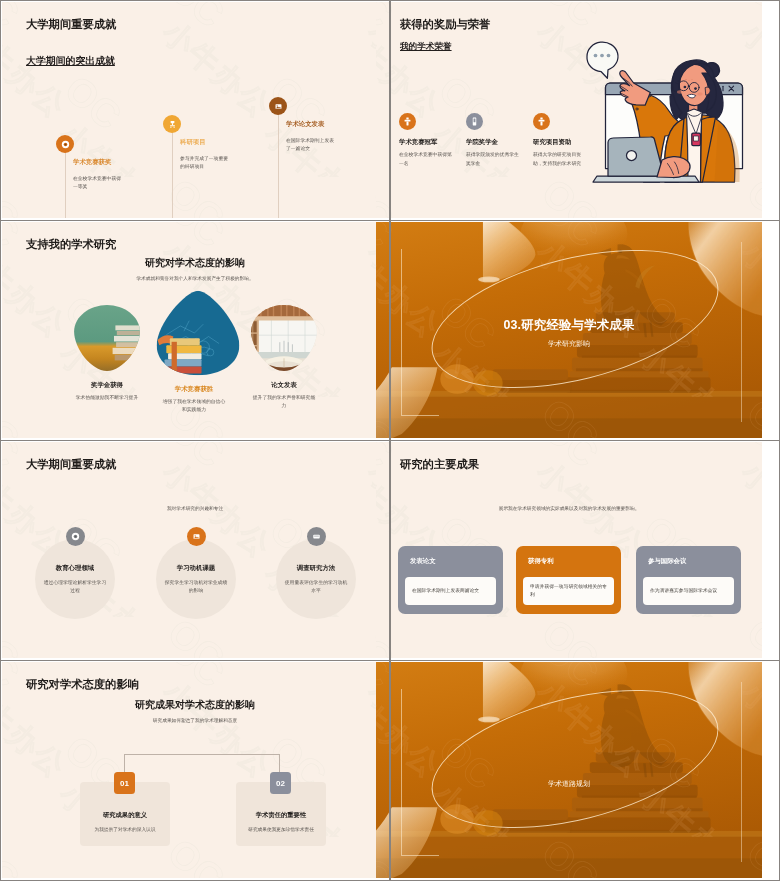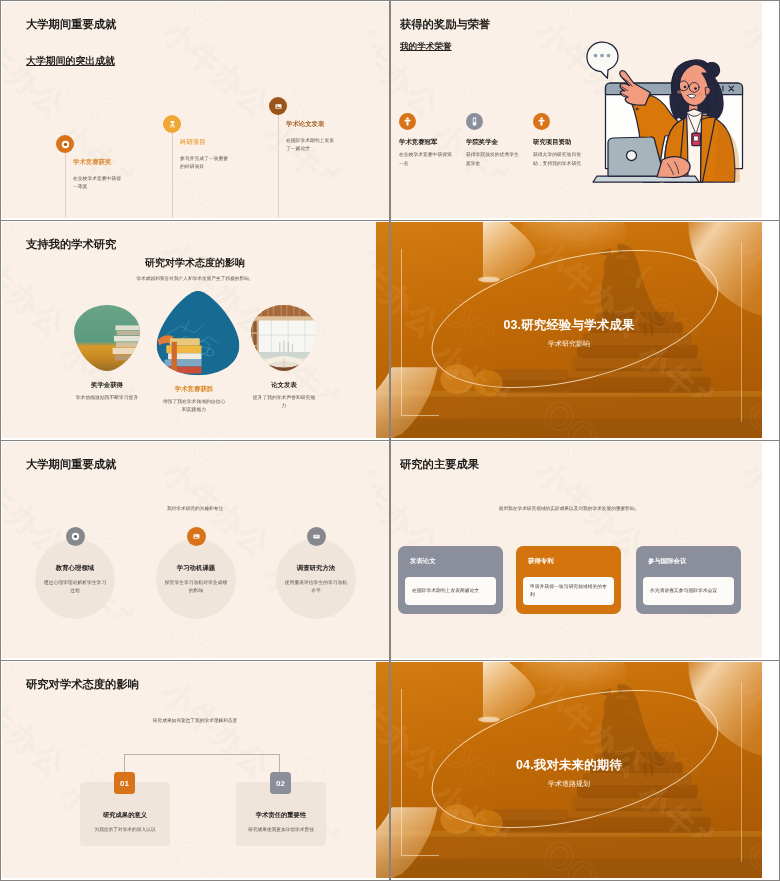--- a/index.html
+++ b/index.html
@@ -615,20 +615,21 @@
   </div>
 </div>
 
 <div class="slide c0 r3">
   <div class="wm">
         <svg>
           <rect width="100%" height="100%" fill="url(#wmpat)"></rect>
         </svg>
       </div>
   <div class="title s7t">研究对学术态度的影响</div>
+  <div class="s7h">研究成果对学术态度的影响</div>
   <div class="s7sub">研究成果如何塑造了我的学术理解和态度</div>
   <div class="s7bracket"></div>
 
   <div class="s7card" style="left:78px">
     <div class="s7num" style="background:#d9731a">01</div>
     <div class="s7box">
       <div class="s7label">研究成果的意义</div>
       <div class="s7desc">为我提供了对学术的深入认识</div>
     </div>
   </div>
@@ -685,21 +686,20 @@
       </g>
       <g opacity="0.8">
         <path d="M16 148 L62 148 C58 174 44 200 26 216 L12 222 L-4 222 L-4 176 C4 168 11 158 16 148 Z" fill="url(#cone1)"></path>
       </g>
       <ellipse cx="200" cy="12" rx="54" ry="34" fill="url(#glow1)" opacity="0.5"></ellipse>
     </svg>
   </div>
   <div class="sec-ring"></div>
   <div class="sec-lines"></div>
   <div class="sec-rline"></div>
-  <div class="sec-title">04.我对未来的期待</div>
   <div class="sec-sub">学术道路规划</div>
   <div class="wm wm-light">
         <svg>
           <rect width="100%" height="100%" fill="url(#wmpatL)"></rect>
         </svg>
       </div>
 </div>
 
 </div>
 

